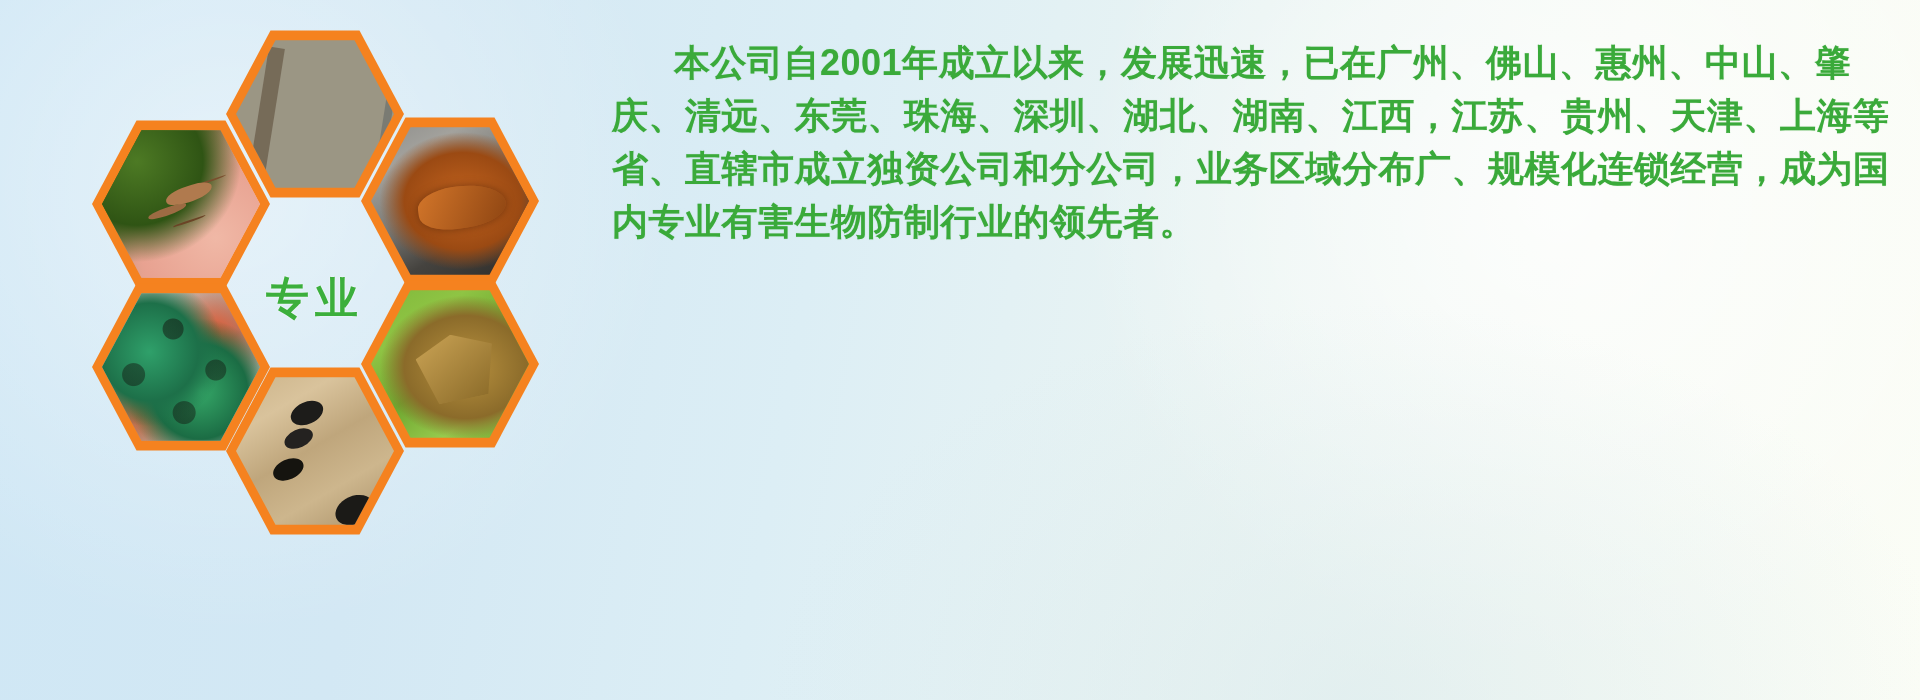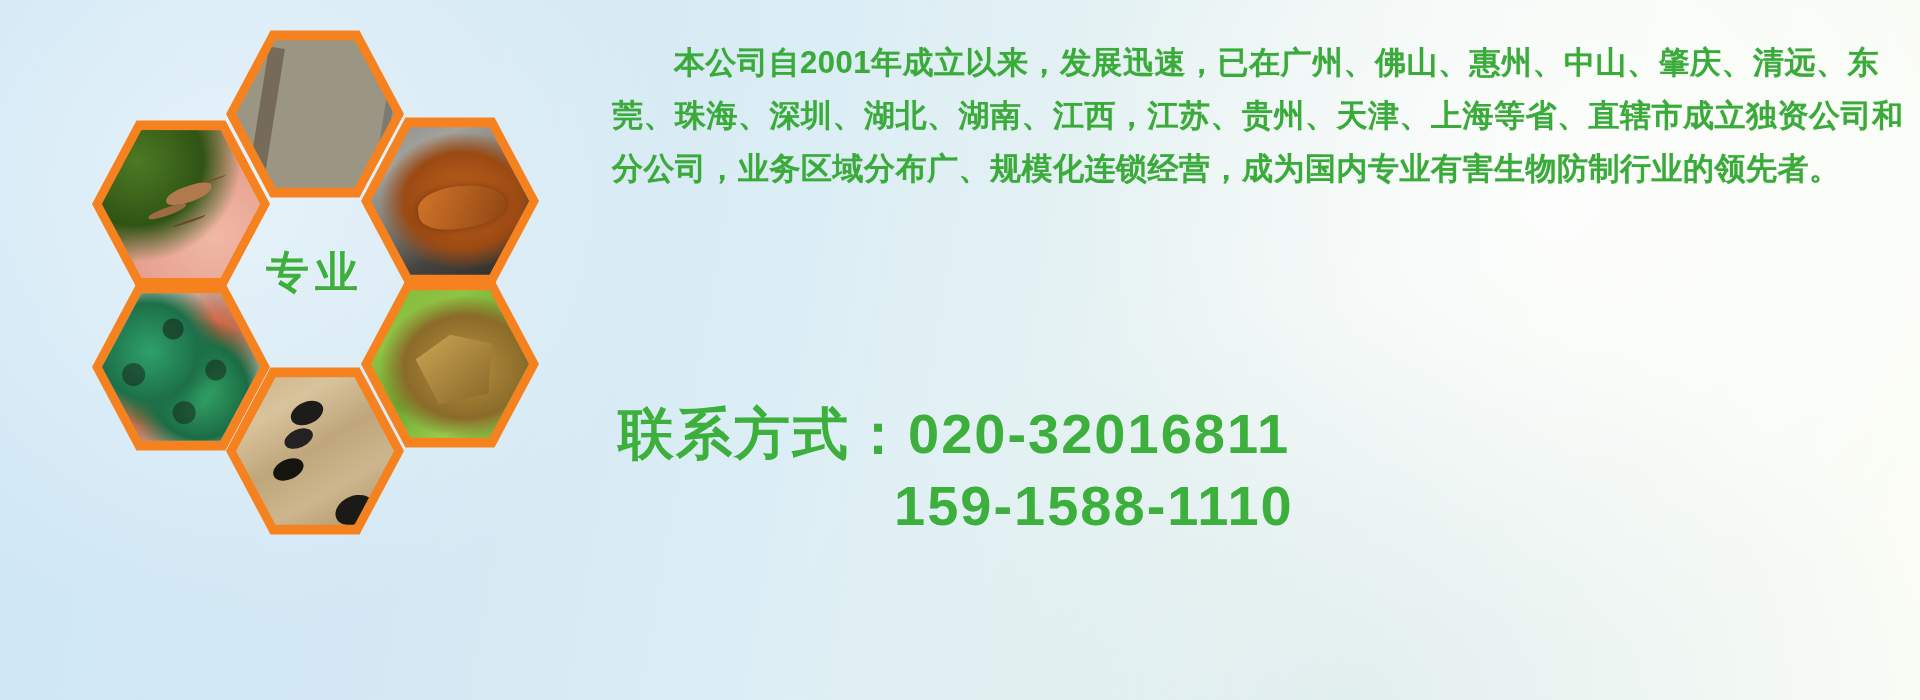--- a/index.html
+++ b/index.html
@@ -39,21 +39,21 @@
   }
   .hex-art{position:absolute;inset:0;}
 
   
   .hex-mosquito   {left:6px;   top:106px;}
   .hex-rats       {left:140px; top:16px;}
   .hex-roach      {left:275px; top:103px;}
   .hex-flies      {left:6px;   top:269px;}
   .hex-ants       {left:140px; top:353px;}
   .hex-stinkbug   {left:275px; top:266px;}
-  .hex-center     {left:140px; top:175px;background:transparent;}
+  .hex-center     {left:140px; top:201px;background:transparent;}
 
   .center-text{
     position:relative;z-index:3;text-align:center;
     color:#3caf3c;font-weight:bold;line-height:1.28;
     font-size:43px;letter-spacing:6px;
     text-shadow:0 0 2px rgba(255,255,255,.9);
   }
   .center-text span{display:block;}
 
   
@@ -106,21 +106,21 @@
       linear-gradient(145deg,#7fb83a 0%,#8fc444 26%,#6ea62f 52%,#97cb4e 76%,#6ea02c 100%);}
   .art-stinkbug::after{content:"";position:absolute;left:30%;top:30%;width:78px;height:66px;
       background:linear-gradient(150deg,#c9a254,#8a6a28);
       -webkit-clip-path:polygon(50% 0,100% 26%,82% 100%,18% 100%,0 26%);
       clip-path:polygon(50% 0,100% 26%,82% 100%,18% 100%,0 26%);
       transform:rotate(-12deg);}
 
   
   #copy{position:absolute;left:612px;top:36px;width:1296px;}
   .para{
-    color:#3aaa3a;font-size:31px;line-height:53px;font-weight:bold;
+    color:#3aaa3a;font-size:36px;line-height:53px;font-weight:bold;
     letter-spacing:.5px;text-indent:62px;margin:0;
     text-shadow:0 0 1px rgba(58,170,58,.35);
   }
   #contact{position:absolute;left:618px;top:398px;width:1300px;}
   .contact-line{
     color:#3caf3c;font-weight:bold;font-size:56px;line-height:72px;
     letter-spacing:2px;white-space:pre;
   }
   .contact-line.secondary{padding-left:276px;}
 </style>
@@ -176,18 +176,14 @@
         <span>专业</span>
       </div>
     </div>
 
   </div>
 
   <div id="copy">
     <p class="para">本公司自2001年成立以来，发展迅速，已在广州、佛山、惠州、中山、肇庆、清远、东莞、珠海、深圳、湖北、湖南、江西，江苏、贵州、天津、上海等省、直辖市成立独资公司和分公司，业务区域分布广、规模化连锁经营，成为国内专业有害生物防制行业的领先者。</p>
   </div>
 
-  <div id="contact">
-    <div class="contact-line">联系方式：020-32016811</div>
-    <div class="contact-line secondary">159-1588-1110</div>
-  </div>
 
 </div>
 
 </body></html>

